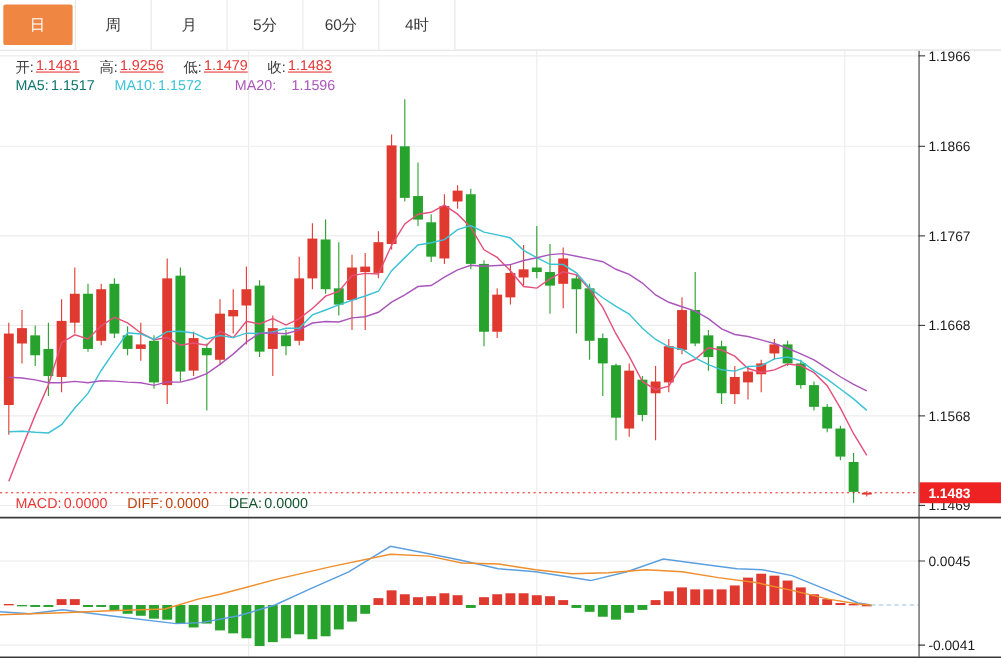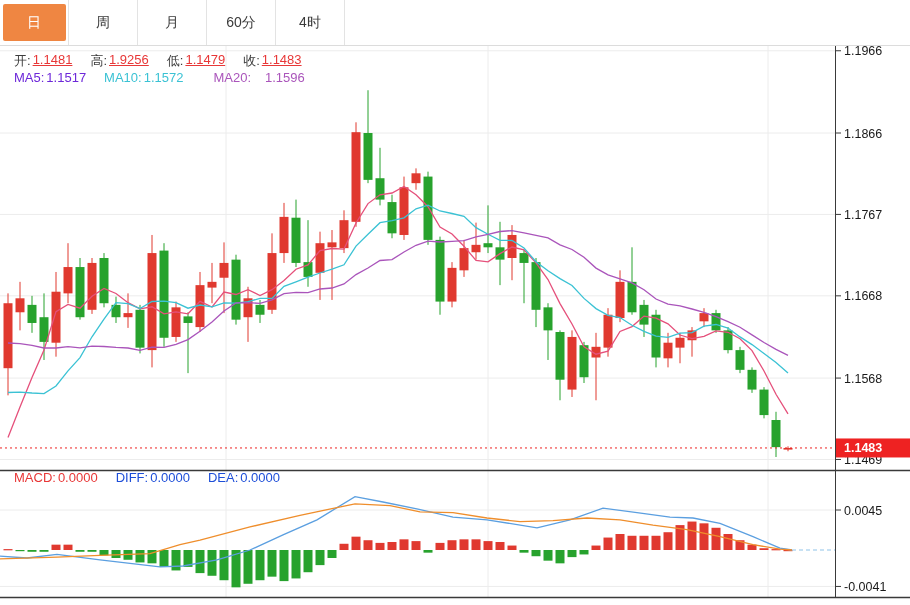--- a/index.html
+++ b/index.html
@@ -14,23 +14,23 @@
        cursor:pointer;background:#fff;}
   .tab .inner{width:63px;height:37px;display:flex;align-items:center;justify-content:center;
        border-radius:2px;}
   .tab.active .inner{background:#ef8642;color:#fff;}
   
   .inforow{position:absolute;left:14px;display:flex;gap:18px;font-size:13px;z-index:4;
            white-space:nowrap;}
   .inforow .lbl{color:#3c3c3c;}
   .pair{display:flex;gap:2px;}
 </style>
-<style>.val-red{color:#e83737;text-decoration:underline;} .c-ma5{color:#6d28d9;} .c-ma10{color:#3bc2d4;}
-   .c-ma20{color:#aa55bb;padding-left:12px;} .c-macd{color:#e83737;} .c-diff{color:#1d4ed8;}
-   .c-dea{color:#1d4ed8;text-align:right;}</style></head>
+<style>.val-red{color:#e83737;text-decoration:underline;} .c-ma5{color:#0f766e;} .c-ma10{color:#3bc2d4;}
+   .c-ma20{color:#aa55bb;padding-left:12px;} .c-macd{color:#e83737;} .c-diff{color:#c2410c;}
+   .c-dea{color:#14532d;text-align:right;}</style></head>
 <body>
 
 <div id="app">
 
   <svg id="chart" width="910" height="605">
       <line x1="0" y1="50.763157894736764" x2="835" y2="50.763157894736764" stroke="#ececec" stroke-width="1"></line>
       <line x1="0" y1="133" x2="835" y2="133" stroke="#ececec" stroke-width="1"></line>
       <line x1="0" y1="214.4144736842107" x2="835" y2="214.4144736842107" stroke="#ececec" stroke-width="1"></line>
       <line x1="0" y1="295.8289473684214" x2="835" y2="295.8289473684214" stroke="#ececec" stroke-width="1"></line>
       <line x1="0" y1="378.0657894736846" x2="835" y2="378.0657894736846" stroke="#ececec" stroke-width="1"></line>
@@ -272,20 +272,23 @@
       <div class="tab active">
         <span class="inner">日</span>
       </div>
       <div class="tab">
         <span class="inner">周</span>
       </div>
       <div class="tab">
         <span class="inner">月</span>
       </div>
       <div class="tab">
+        <span class="inner">5分</span>
+      </div>
+      <div class="tab">
         <span class="inner">60分</span>
       </div>
       <div class="tab">
         <span class="inner">4时</span>
       </div>
     </div>
 
   <div class="inforow" style="top:52px;">
     <span class="pair">
       <span class="lbl">开:</span>
@@ -313,21 +316,21 @@
     <span class="pair">
       <span class="c-ma10">MA10:</span>
       <span class="c-ma10">1.1572</span>
     </span>
     <span class="pair">
       <span class="c-ma20">MA20:</span>
       <span class="c-ma20">1.1596</span>
     </span>
   </div>
 
-  <div class="inforow" style="top:470px;">
+  <div class="inforow" style="top:450px;">
     <span class="pair">
       <span class="c-macd">MACD:</span>
       <span class="c-macd">0.0000</span>
     </span>
     <span class="pair">
       <span class="c-diff">DIFF:</span>
       <span class="c-diff">0.0000</span>
     </span>
     <span class="pair">
       <span class="c-dea">DEA:</span>

